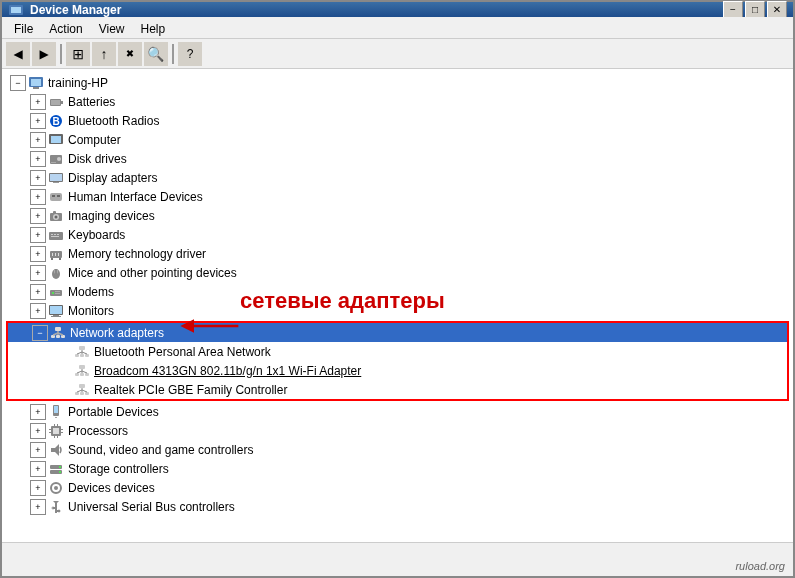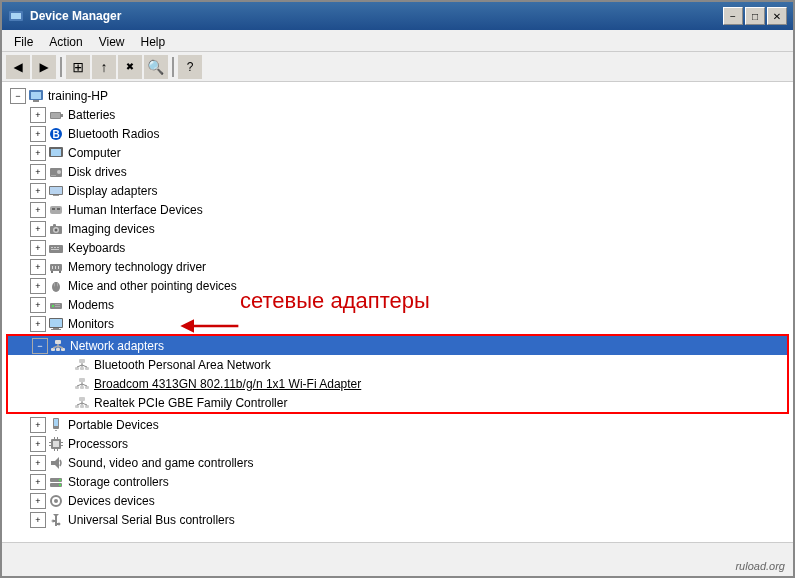--- a/index.html
+++ b/index.html
@@ -17,21 +17,21 @@
       width: 795px;
       height: 578px;
       border: 2px solid #888;
       background: #ffffff;
       display: flex;
       flex-direction: column;
     }
 
     .title-bar {
       background: linear-gradient(to bottom, #3a6ea5 0%, #1e4d8c 100%);
-      height: 28px;
+      height: 15px;
       display: flex;
       align-items: center;
       justify-content: space-between;
       padding: 0 6px;
       flex-shrink: 0;
     }
 
     .title-bar-left {
       display: flex;
       align-items: center;
@@ -194,21 +194,21 @@
       border: 2px solid red;
       margin: 1px 0;
     }
 
     
     .annotation {
       position: absolute;
       top: 288px;
       left: 240px;
       font-size: 22px;
-      font-weight: normal;
+      font-weight: bold;
       color: #cc0000;
       font-family: Arial, sans-serif;
       pointer-events: none;
       z-index: 10;
     }
 
     .arrow-overlay {
       position: absolute;
       top: 320px;
       left: 172px;

